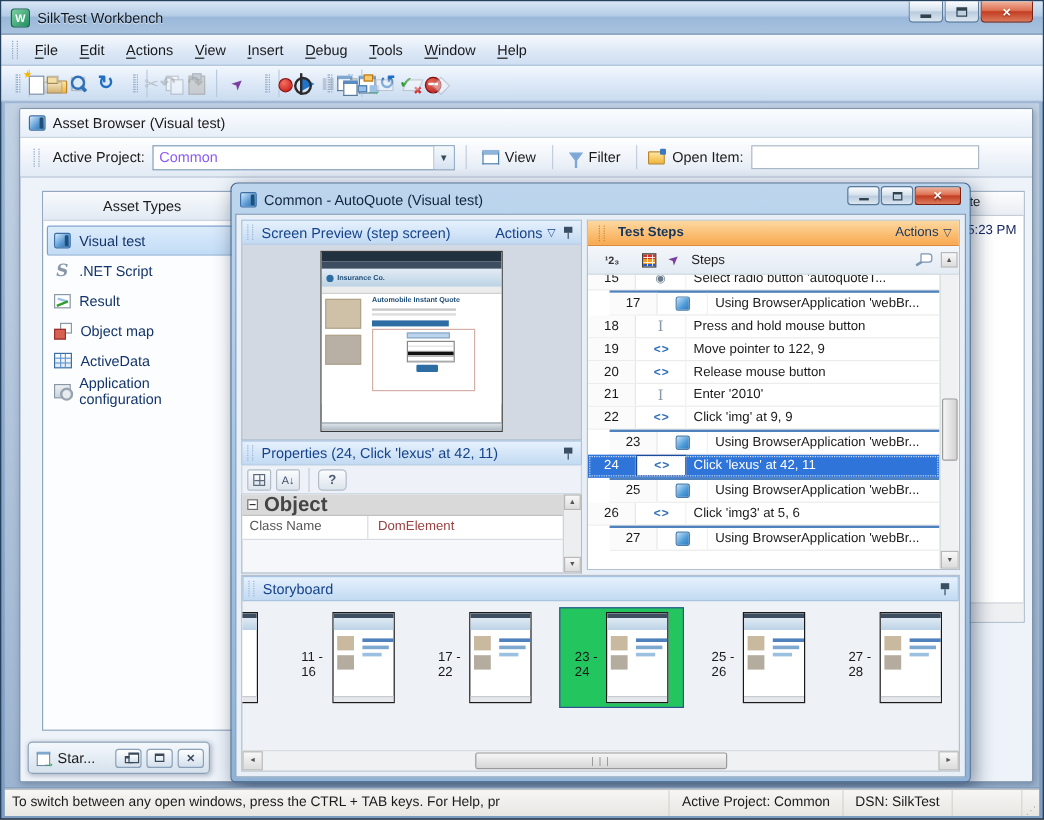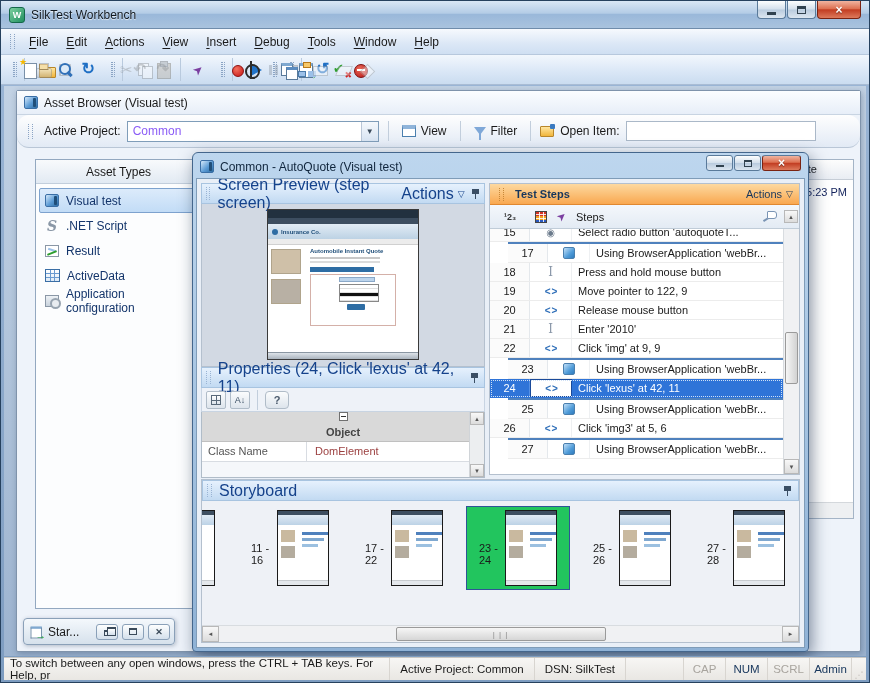--- a/index.html
+++ b/index.html
@@ -83,21 +83,21 @@
   
   .client{position:absolute;left:3px;right:3px;top:85px;bottom:26px;overflow:hidden;
     background:linear-gradient(#c2d2e4,#9db4d0);}
 
   
   .asset-window{position:absolute;left:12px;top:4px;right:5px;bottom:4px;background:#eef3fa;
     border:1px solid #7f93ab;border-radius:2px;box-shadow:1px 2px 6px rgba(30,50,80,.3);}
   .ab-title{height:24px;display:flex;align-items:center;gap:6px;padding:0 7px;
     background:linear-gradient(#fbfdff,#e7eef8);border-bottom:1px solid #c8d4e2;color:#1a1a1a;}
   .ab-toolbar{height:33px;display:flex;align-items:center;padding:0 6px;gap:6px;
-    background:linear-gradient(#fefefe,#e2eaf5);border-bottom:1px solid #b9c6d6;color:#1a1a1a;border-radius:12px;}
+    background:linear-gradient(#fefefe,#e2eaf5);border-bottom:1px solid #b9c6d6;color:#1a1a1a;}
   .combo{width:252px;height:21px;background:#fff;border:1px solid #7f9db9;display:flex;align-items:center;}
   .combo-val{flex:1;padding:0 5px;color:#8b5cf6;}
   .combo-arrow{width:17px;height:100%;border-left:1px solid #b9c6d6;background:linear-gradient(#f4f8fc,#d8e4f2);
     display:flex;align-items:center;justify-content:center;color:#3a4a5a;font-size:8px;}
   .combo-arrow::before{content:"▼";}
   .vsep{width:1px;height:20px;background:#c2cedc;margin:0 3px;}
   .ab-btn{display:flex;align-items:center;gap:5px;border:none;background:transparent;font:inherit;color:#1a1a1a;padding:2px 4px;}
   .ai-view{width:14px;height:12px;border:1px solid #4a7fae;background:#fff;border-top:4px solid #8fb4da;}
   .ai-filter{width:0;height:0;border-left:6px solid transparent;border-right:6px solid transparent;border-top:8px solid #7fa8d8;position:relative;}
   .ai-filter::after{content:"";position:absolute;left:-1px;top:-2px;width:2px;height:7px;background:#7fa8d8;}
@@ -153,21 +153,21 @@
     background:linear-gradient(#bdd6ee,#8fb2d6);border:1px solid #44668c;border-radius:6px 6px 4px 4px;
     box-shadow:3px 5px 16px rgba(15,35,65,.5);}
   .doc-titlebar{height:23px;display:flex;align-items:center;gap:6px;padding:0 4px;color:#10253c;}
   .doc-titlebar .wbtn{width:27px;height:16px;border-radius:3px;border-top:1px solid #5a7a9a;align-self:center;}
   .doc-titlebar .wbtn.close{width:39px;}
   .doc-titlebar .g-min{margin-top:5px;height:2px;width:8px;}
   .doc-titlebar .g-max{width:8px;height:7px;border-top-width:2px;}
   .doc-content{position:relative;height:calc(100% - 23px);background:#e9eff7;border:1px solid #7f9cb8;overflow:hidden;}
 
   .panel-header{height:21px;display:flex;align-items:center;gap:6px;padding:0 6px 0 4px;
-    background:linear-gradient(#e6f1fd,#c2daf2);border:1px solid #a8c4e0;color:#15428b;font-size:16px;}
+    background:linear-gradient(#e6f1fd,#c2daf2);border:1px solid #a8c4e0;color:#15428b;font-size:12px;}
   .panel-header .grip{height:13px;margin:0 1px 0 0;border-color:#9ab4d4;}
   .ph-spacer{flex:1;}
   .actions{display:flex;align-items:center;gap:4px;color:#15428b;}
   .actions::after{content:"▽";font-size:9px;}
   .pin{width:9px;height:11px;position:relative;}
   .pin::before{content:"";position:absolute;left:1px;top:1px;width:7px;height:5px;background:#3a4e64;}
   .pin::after{content:"";position:absolute;left:4px;top:6px;width:1px;height:5px;background:#3a4e64;}
 
   .left-pane{position:absolute;left:4px;top:4px;width:284px;height:292px;}
   .preview-body{height:163px;background:#d2d9e3;border:1px solid #b4c0ce;border-top:none;display:flex;justify-content:center;}
@@ -197,21 +197,21 @@
 
   
   .props-toolbar{height:24px;display:flex;align-items:center;gap:4px;padding:2px 4px;background:#eef2f8;border:1px solid #c8d4e2;border-top:none;}
   .pbtn{width:20px;height:18px;border:1px solid #b0bcc8;border-radius:2px;background:linear-gradient(#fbfcfd,#dde4ec);
     display:flex;align-items:center;justify-content:center;color:#3a4e64;font-size:9px;}
   .pbtn.help{width:24px;font-weight:bold;font-size:11px;color:#4a5a6c;border-radius:4px;}
   .pi-cat{width:10px;height:10px;border:1px solid #5a6a7a;background:linear-gradient(#fff,#dce4ec);position:relative;}
   .pi-cat::before{content:"";position:absolute;left:0;right:0;top:4px;height:1px;background:#5a6a7a;}
   .pi-cat::after{content:"";position:absolute;top:0;bottom:0;left:4px;width:1px;background:#5a6a7a;}
   .prop-grid{height:66px;border:1px solid #b0bcc8;border-top:none;background:#f5f7fa;position:relative;}
-  .prop-cat{height:30px;background:#d9d9d9;border-bottom:1px solid #c0c0c0;display:flex;align-items:center;gap:5px;padding:0 4px;color:#444;font-weight:bold;font-size:11px;flex-direction:column;}
+  .prop-cat{height:18px;background:#d9d9d9;border-bottom:1px solid #c0c0c0;display:flex;align-items:center;gap:5px;padding:0 4px;color:#444;font-weight:bold;font-size:17px;}
   .expander{width:9px;height:9px;border:1px solid #707070;background:#fff;position:relative;}
   .expander::after{content:"";position:absolute;left:1px;top:3px;width:5px;height:1px;background:#333;}
   .prop-row{height:20px;display:flex;border-bottom:1px solid #d8dce2;background:#fff;margin-right:15px;}
   .prop-name{width:105px;padding:3px 6px;color:#555;border-right:1px solid #d8dce2;font-size:11px;}
   .prop-val{flex:1;padding:3px 8px;color:#9b3f3f;font-size:11px;}
   .prop-vscroll{position:absolute;right:0;top:0;bottom:0;width:15px;background:#eceef0;border-left:1px solid #d0d4d8;display:flex;flex-direction:column;justify-content:space-between;}
   .sarrow{height:13px;display:flex;align-items:center;justify-content:center;font-size:6px;color:#555;
     background:linear-gradient(#f8f8f8,#dcdcdc);border:1px solid #b8b8b8;}
 
   
@@ -469,20 +469,24 @@
               </li>
               <li class="asset-item">
                 <i class="at at-dotnet-script"></i>
                 <span>.NET Script</span>
               </li>
               <li class="asset-item">
                 <i class="at at-result"></i>
                 <span>Result</span>
               </li>
               <li class="asset-item">
+                <i class="at at-object-map"></i>
+                <span>Object map</span>
+              </li>
+              <li class="asset-item">
                 <i class="at at-active-data"></i>
                 <span>ActiveData</span>
               </li>
               <li class="asset-item">
                 <i class="at at-app-config"></i>
                 <span>Application configuration</span>
               </li>
             </ul>
         </div>
         <div class="list-panel">
@@ -804,22 +808,16 @@
 
       </div>
     </div>
   </div>
 
   <div class="statusbar">
     <span class="sb-msg">To switch between any open windows, press the CTRL + TAB keys. For Help, pr</span>
     <span class="sb-seg">Active Project: Common</span>
     <span class="sb-seg">DSN: SilkTest</span>
     <span class="sb-fill"></span>
-    <span style="display:flex">
-        <span class="ind">CAP</span>
-        <span class="ind on">NUM</span>
-        <span class="ind">SCRL</span>
-        <span class="ind on">Admin</span>
-      </span>
     <span class="sb-grip">⋰</span>
   </div>
 
 </div>
 
 </body></html>

